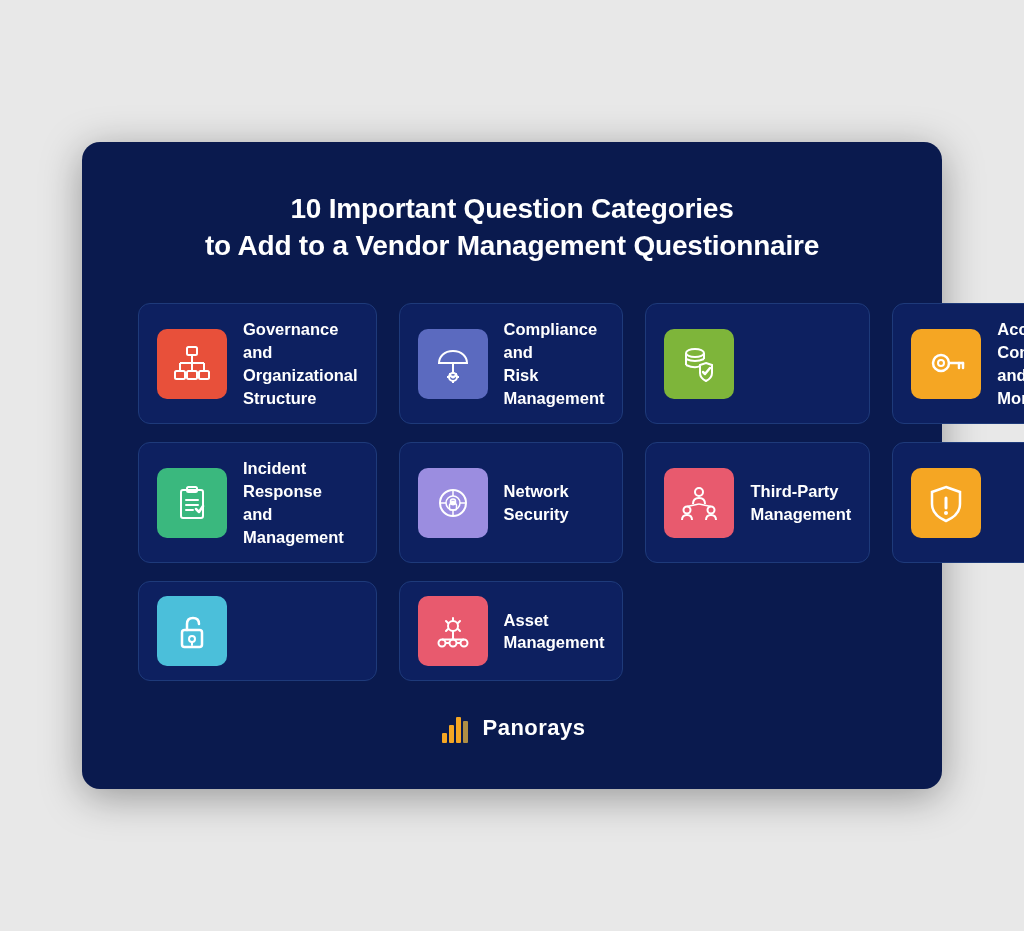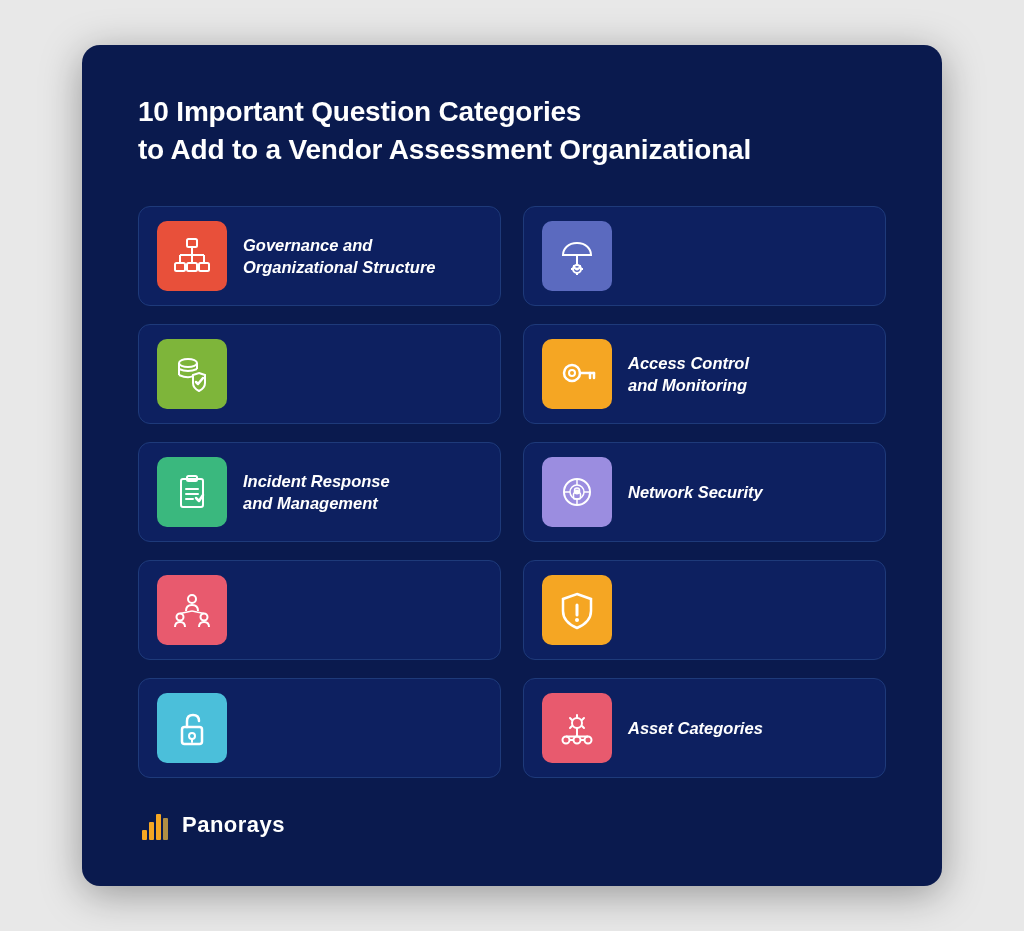--- a/index.html
+++ b/index.html
@@ -12,32 +12,32 @@
       font-family: 'Arial', sans-serif;
     }
     .card {
       background: #0a1a4e;
       border-radius: 18px;
       width: 860px;
       padding: 48px 56px 44px 56px;
       box-shadow: 0 8px 40px rgba(0,0,0,0.35);
     }
     .title {
+      text-align: center;
       color: #ffffff;
       font-size: 28px;
       font-weight: 900;
       line-height: 1.35;
       margin-bottom: 38px;
       letter-spacing: -0.2px;
     }
     .grid {
       display: grid;
-      grid-template-columns: 1fr 1fr;
+      grid-template-columns: 1fr 1fr 1fr 1fr;
       gap: 18px 22px;
-      font-style: italic;
     }
     .item {
       background: #0d2060;
       border: 1.5px solid #1e3a7a;
       border-radius: 12px;
       display: flex;
       align-items: center;
       padding: 14px 18px;
       gap: 16px;
     }
@@ -55,21 +55,21 @@
       height: 42px;
     }
     .item-label {
       color: #ffffff;
       font-size: 16.5px;
       font-weight: 700;
       line-height: 1.38;
     }
     .footer {
       display: flex;
-      justify-content: flex-start;
+      justify-content: center;
       align-items: center;
       margin-top: 30px;
       gap: 10px;
     }
     .logo-icon {
       display: flex;
       align-items: flex-end;
       gap: 3px;
     }
     .logo-text {
@@ -78,21 +78,21 @@
       font-weight: 800;
       letter-spacing: 0.5px;
     }
   </style>
 </head>
 <body>
 
 <div class="card">
   <div class="title">
     <span>10 Important Question Categories</span><br>
-    <span>to Add to a Vendor Assessment Organizational</span>
+    <span>to Add to a Vendor Management Questionnaire</span>
   </div>
 
   <div class="grid">
 
     <div class="item">
       <div class="icon-box" style="background:#e8503a;">
         <svg viewBox="0 0 42 42" fill="none" xmlns="http://www.w3.org/2000/svg">
 
           <rect x="16" y="4" width="10" height="8" rx="1.5" stroke="white" stroke-width="2" fill="none"></rect>
           <rect x="4" y="28" width="10" height="8" rx="1.5" stroke="white" stroke-width="2" fill="none"></rect>
@@ -116,20 +116,21 @@
           <line x1="21" y1="20" x2="21" y2="30" stroke="white" stroke-width="2"></line>
           <path d="M18 30 Q18 34 21 34 Q24 34 24 30" stroke="white" stroke-width="2" fill="none"></path>
           <circle cx="21" cy="34" r="4" stroke="white" stroke-width="2" fill="none"></circle>
           <circle cx="21" cy="34" r="1.5" fill="white"></circle>
           <line x1="21" y1="28" x2="21" y2="30" stroke="white" stroke-width="2"></line>
           <line x1="21" y1="38" x2="21" y2="40" stroke="white" stroke-width="2"></line>
           <line x1="15" y1="34" x2="17" y2="34" stroke="white" stroke-width="2"></line>
           <line x1="25" y1="34" x2="27" y2="34" stroke="white" stroke-width="2"></line>
         </svg>
       </div>
+      <span class="item-label">Compliance and<br>Risk Management</span>
     </div>
 
     <div class="item">
       <div class="icon-box" style="background:#7eb53a;">
         <svg viewBox="0 0 42 42" fill="none" xmlns="http://www.w3.org/2000/svg">
 
           <ellipse cx="17" cy="10" rx="9" ry="4" stroke="white" stroke-width="2" fill="none"></ellipse>
           <line x1="8" y1="10" x2="8" y2="22" stroke="white" stroke-width="2"></line>
           <line x1="26" y1="10" x2="26" y2="16" stroke="white" stroke-width="2"></line>
           <path d="M8 16 Q17 20 26 16" stroke="white" stroke-width="2" fill="none"></path>
@@ -196,20 +197,21 @@
           <circle cx="21" cy="10" r="4" stroke="white" stroke-width="2" fill="none"></circle>
           <path d="M15 22 Q15 16 21 16 Q27 16 27 22" stroke="white" stroke-width="2" fill="none"></path>
           <circle cx="9" cy="28" r="3.5" stroke="white" stroke-width="2" fill="none"></circle>
           <path d="M4 38 Q4 33 9 33 Q14 33 14 38" stroke="white" stroke-width="2" fill="none"></path>
           <circle cx="33" cy="28" r="3.5" stroke="white" stroke-width="2" fill="none"></circle>
           <path d="M28 38 Q28 33 33 33 Q38 33 38 38" stroke="white" stroke-width="2" fill="none"></path>
           <line x1="21" y1="22" x2="9" y2="24.5" stroke="white" stroke-width="1.5"></line>
           <line x1="21" y1="22" x2="33" y2="24.5" stroke="white" stroke-width="1.5"></line>
         </svg>
       </div>
+      <span class="item-label">Third-Party Management</span>
     </div>
 
     <div class="item">
       <div class="icon-box" style="background:#f5a623;">
         <svg viewBox="0 0 42 42" fill="none" xmlns="http://www.w3.org/2000/svg">
 
           <path d="M21 5 L35 10 L35 22 Q35 33 21 39 Q7 33 7 22 L7 10 Z" stroke="white" stroke-width="2.5" fill="none"></path>
           <line x1="21" y1="16" x2="21" y2="26" stroke="white" stroke-width="3" stroke-linecap="round"></line>
           <circle cx="21" cy="31" r="2" fill="white"></circle>
         </svg>
@@ -240,21 +242,21 @@
           <line x1="13.5" y1="33" x2="17.5" y2="33" stroke="white" stroke-width="2"></line>
           <line x1="24.5" y1="33" x2="28.5" y2="33" stroke="white" stroke-width="2"></line>
           <line x1="21" y1="24" x2="21" y2="29.5" stroke="white" stroke-width="2"></line>
           <line x1="21" y1="29.5" x2="10" y2="29.5" stroke="white" stroke-width="2"></line>
           <line x1="10" y1="29.5" x2="10" y2="29.5" stroke="white" stroke-width="2"></line>
           <line x1="21" y1="29.5" x2="32" y2="29.5" stroke="white" stroke-width="2"></line>
           <line x1="10" y1="29.5" x2="10" y2="29.5" stroke="white" stroke-width="2"></line>
           <line x1="32" y1="29.5" x2="32" y2="29.5" stroke="white" stroke-width="2"></line>
         </svg>
       </div>
-      <span class="item-label">Asset Categories</span>
+      <span class="item-label">Asset Management</span>
     </div>
 
   </div>
 
   <div class="footer">
     <div class="logo-icon">
 
       <svg width="34" height="34" viewBox="0 0 34 34" fill="none" xmlns="http://www.w3.org/2000/svg">
         <rect x="4" y="22" width="5" height="10" rx="1" fill="#f5a623"></rect>
         <rect x="11" y="14" width="5" height="18" rx="1" fill="#f5a623"></rect>

